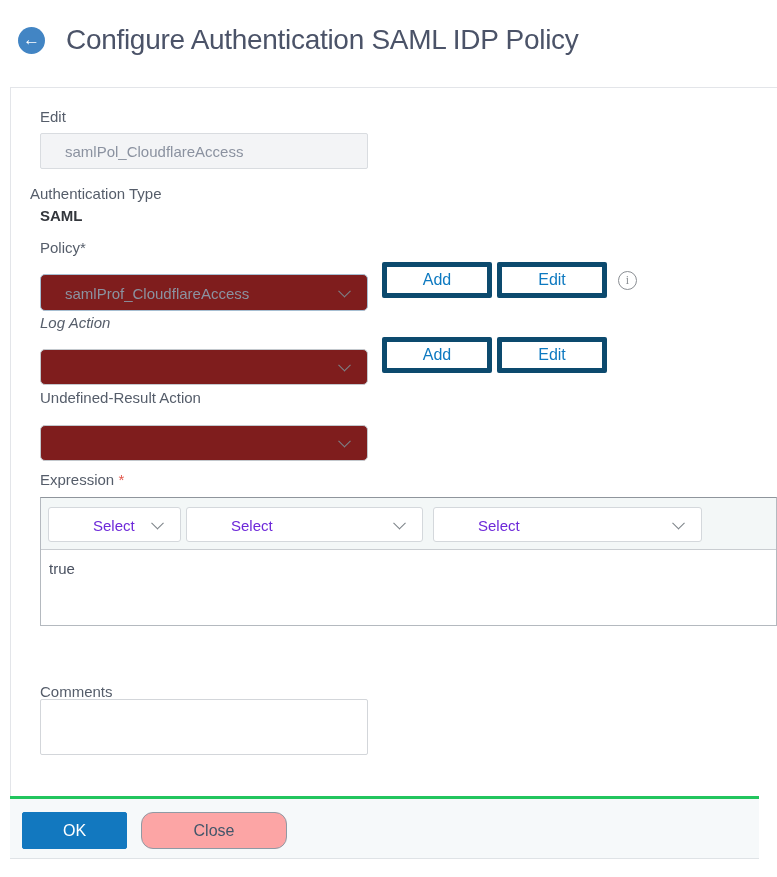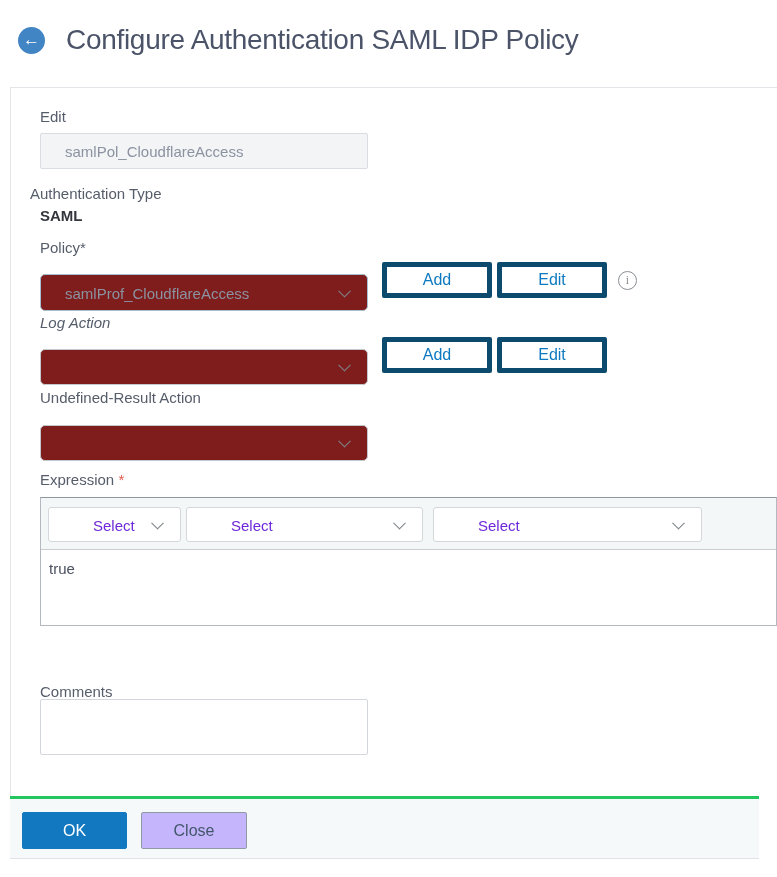--- a/index.html
+++ b/index.html
@@ -36,21 +36,21 @@
   .expr-container { position:absolute; left:29px; top:409px; width:737px; height:129px; border:1px solid #b4b9bf; border-top-color:#8f959c; background:#fff; }
   .expr-header { position:absolute; left:0; top:0; right:0; height:52px; background:#f3f7f7; border-bottom:1px solid #c9cdd1; }
   .expr-sel { position:absolute; top:9px; height:35px; background:#fff; border:1px solid #d4d8dc; border-radius:3px; cursor:pointer; }
   .expr-body { position:absolute; left:0; top:52px; right:0; bottom:0; background:#fff; padding:10px 0 0 8px; font-size:15px; color:#4a5160; }
 
   .comments-box { position:absolute; left:29px; top:611px; width:328px; height:56px; border:1px solid #d3d6da; border-radius:2px; resize:none; font-family:"Liberation Sans", sans-serif; font-size:15px; color:#4a5160; padding:6px 8px; outline:none; background:#fff; }
 
   
   .footer { position:absolute; left:-1px; right:18px; top:688px; height:63px; background:#f6f9fa; border-top:3px solid #22c55e; border-bottom:1px solid #dfe3e6;margin-top:20px; }
   .ok-btn { position:absolute; left:12px; top:13px; width:105px; height:37px; background:#1278bf; border:1px solid #1278bf; border-radius:2px; color:#fff; font-size:16px; font-family:"Liberation Sans", sans-serif; cursor:pointer; }
-  .close-btn { position:absolute; left:131px; top:13px; width:106px; height:37px; background:#c4b5fd; border:1px solid #8f9aa4; border-radius:2px; color:#42566a; font-size:16px; font-family:"Liberation Sans", sans-serif; cursor:pointer; }
+  .close-btn { position:absolute; left:131px; top:13px; width:146px; height:37px; background:#fca5a5; border:1px solid #8f9aa4; border-radius:12px; color:#42566a; font-size:16px; font-family:"Liberation Sans", sans-serif; cursor:pointer; }
 </style>
 </head>
 <body>
 
 <div id="page">
 
   <div class="header">
     <div class="back-btn">
       <span class="back-arrow">←</span>
     </div>

